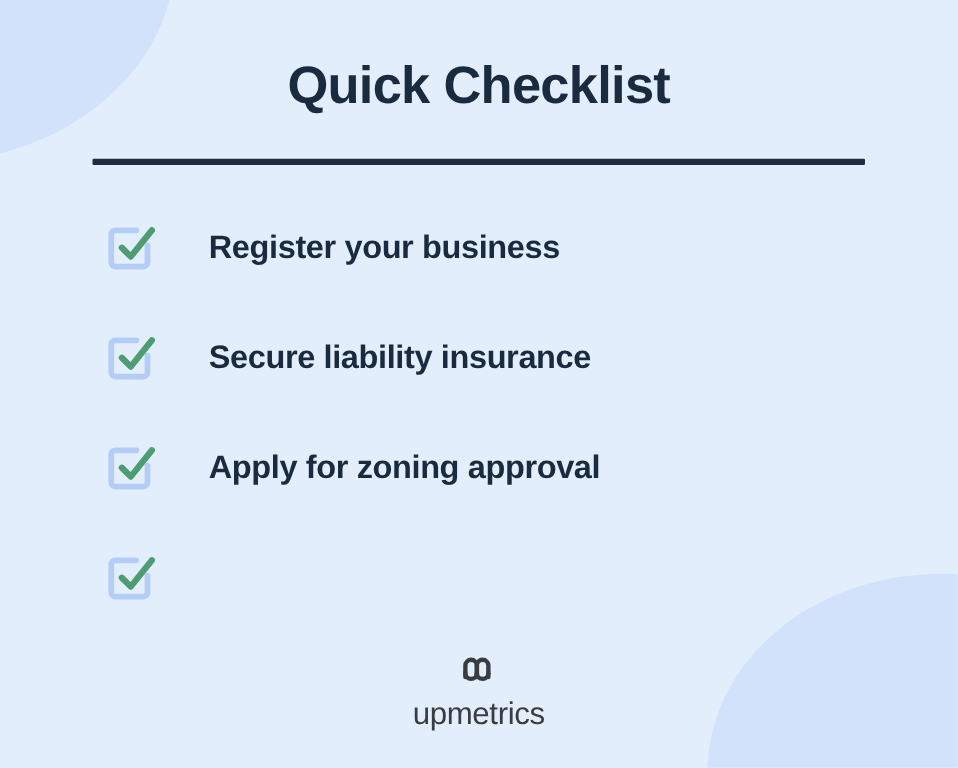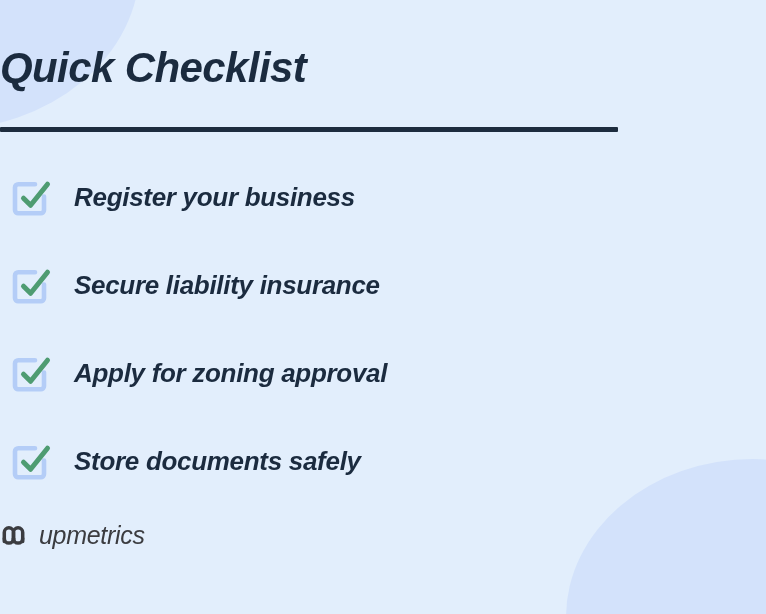--- a/index.html
+++ b/index.html
@@ -49,22 +49,21 @@
   }
 
   
   .card {
     position: relative;
     z-index: 1;
     width: 766px;
     height: 614px;
     display: flex;
     flex-direction: column;
-    align-items: flex-start;
-    font-style: italic;
+    align-items: center;
   }
 
   .page-title {
     margin-top: 44px;
     font-size: 42px;
     font-weight: 700;
     letter-spacing: -0.6px;
     color: #1b2b3f;
     line-height: 1.15;
     text-align: center;
@@ -84,21 +83,21 @@
     list-style: none;
     display: flex;
     flex-direction: column;
     gap: 42px;
     padding-left: 8px;
   }
 
   .checklist-item {
     display: flex;
     align-items: center;
-    gap: 20px;
+    gap: 39px;
   }
 
   .check-icon {
     flex: 0 0 auto;
     width: 46px;
     height: 46px;
     display: block;
   }
 
   .item-label {
@@ -109,20 +108,21 @@
     line-height: 1.25;
     white-space: nowrap;
   }
 
   
   .logo {
     margin-top: 36px;
     display: flex;
     align-items: center;
     gap: 9px;
+    flex-direction: column;
   }
 
   .logo-mark {
     width: 30px;
     height: 30px;
     display: block;
   }
 
   .logo-word {
     font-size: 25px;
@@ -178,21 +178,20 @@
       <span class="item-label">Apply for zoning approval</span>
     </li>
 
     <li class="checklist-item">
       <span class="check-icon-wrap">
         <svg class="check-icon" viewBox="0 0 46 46" fill="none" aria-hidden="true">
           <path d="M36 22.5 V36 a3.2 3.2 0 0 1 -3.2 3.2 H10.2 A3.2 3.2 0 0 1 7 36 V13.4 a3.2 3.2 0 0 1 3.2 -3.2 H27" stroke="#b4cdf7" stroke-width="4.6" stroke-linecap="round" stroke-linejoin="round"></path>
           <path d="M15.5 24.2 L22.6 31.3 L39.5 10.2" stroke="#4e9c72" stroke-width="5" stroke-linecap="round" stroke-linejoin="round"></path>
         </svg>
       </span>
-      <span class="item-label">Store documents safely</span>
     </li>
 
   </ul>
 
   <div class="logo">
     <span>
       <svg class="logo-mark" viewBox="0 0 30 30" fill="none" aria-hidden="true">
         <path d="M4.3 21.6 V12.4 a4.6 4.6 0 0 1 9.2 0 V21.6" stroke="#3b3c40" stroke-width="3.5" stroke-linecap="round"></path>
         <path d="M13.5 21.6 V12.4 a4.6 4.6 0 0 1 9.2 0 V21.6" stroke="#3b3c40" stroke-width="3.5" stroke-linecap="round"></path>
         <path d="M4.3 18.5 a4.6 4.6 0 0 0 9.2 0" stroke="#3b3c40" stroke-width="3.5" stroke-linecap="round"></path>

